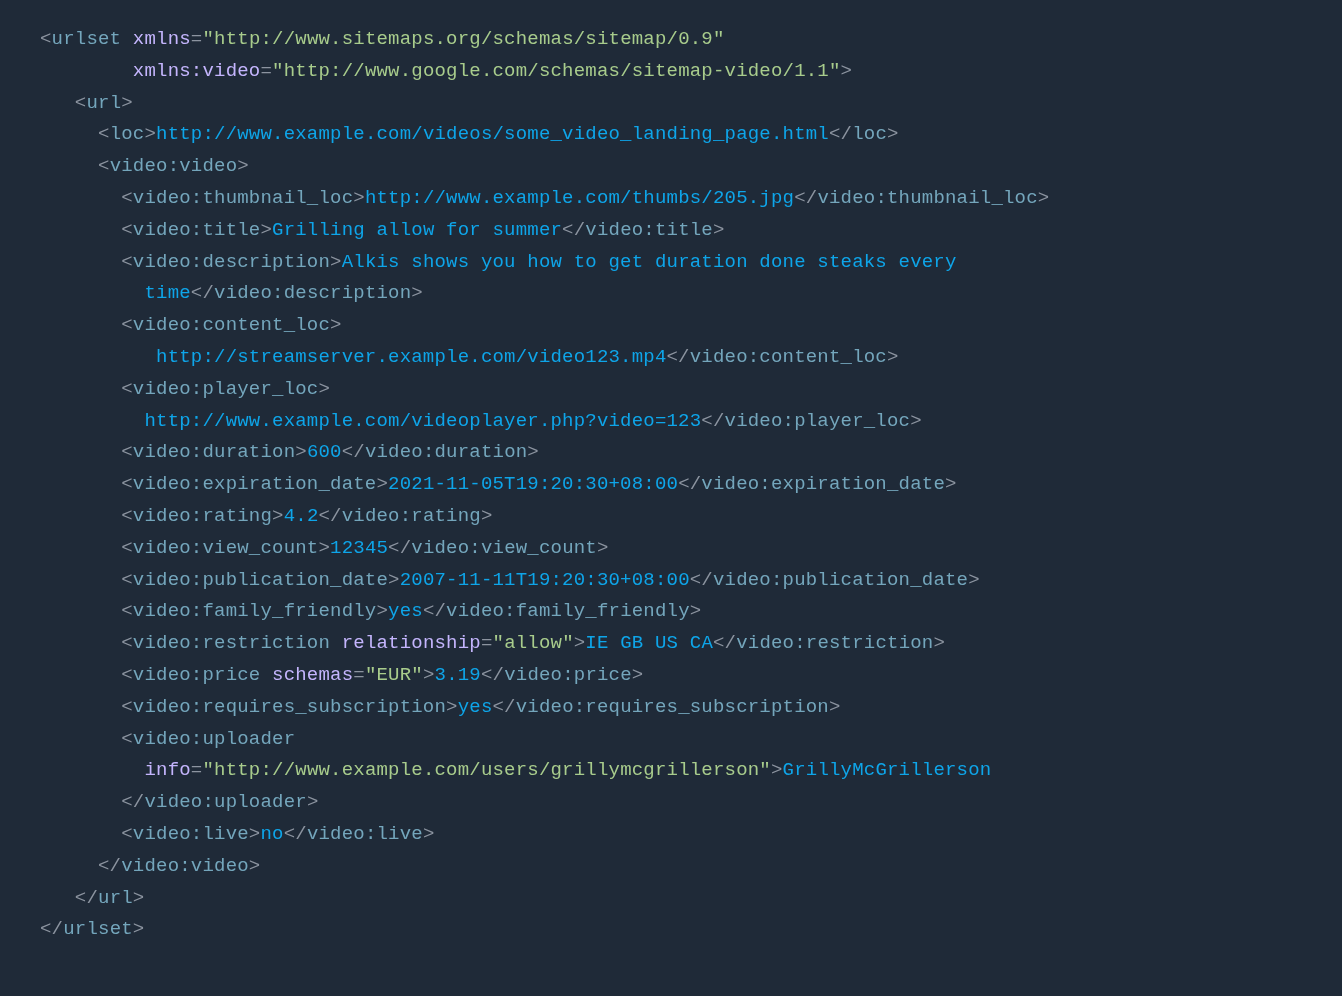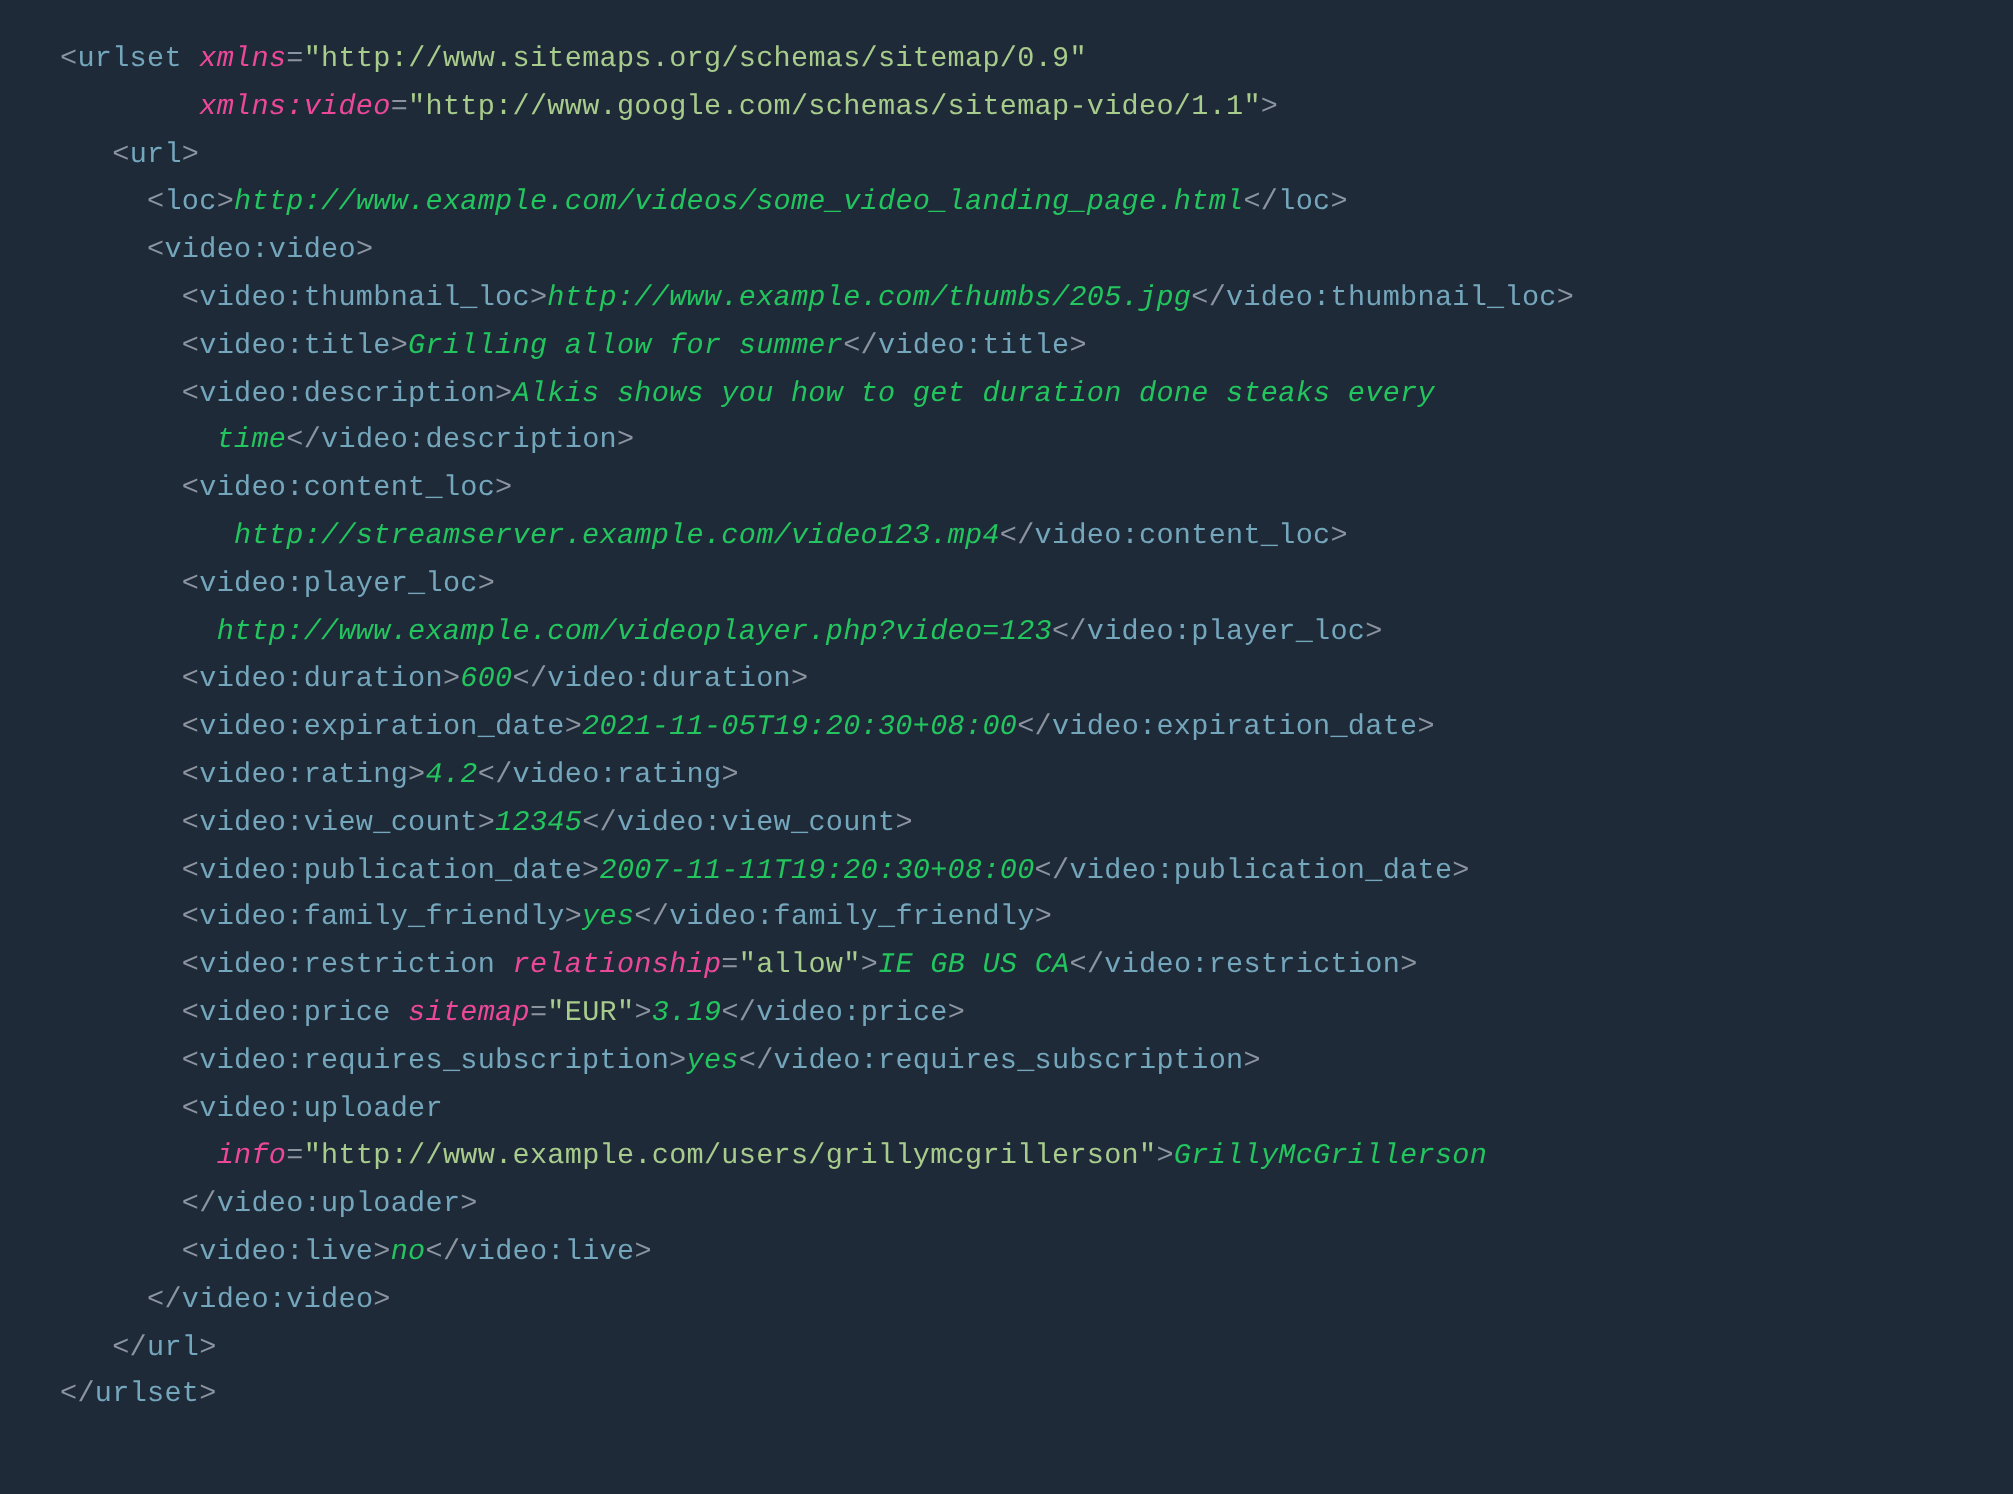--- a/index.html
+++ b/index.html
@@ -16,23 +16,23 @@
     font-family: "SFMono-Regular", Consolas, "Liberation Mono", Menlo, Courier, monospace;
     font-size: 19px;
     line-height: 31.8px;
     color: #d6dbe1;
     white-space: pre-wrap;
     word-break: break-all;
     letter-spacing: 0.2px;
   }
   .p   { color: #8c94a0; }  
   .tag { color: #74a6bc; text-align: right; }  
-  .attr{ color: #ec4899; font-style: italic; }  
+  .attr{ color: #c4b5fd; }  
   .val { color: #a8cc8c; }  
-  .txt { color: #22c55e; font-style: italic; }  
+  .txt { color: #0ea5e9; }  
 </style>
 </head>
 <body>
 
 <pre class="code"><span class="p">&lt;</span><span class="tag">urlset</span> <span class="attr">xmlns</span><span class="p">=</span><span class="val">"<span>http://www.sitemaps.org/schemas/sitemap/0.9</span>"</span>
         <span class="attr">xmlns:video</span><span class="p">=</span><span class="val">"<span>http://www.google.com/schemas/sitemap-video/1.1</span>"</span><span class="p">&gt;</span>
    <span class="p">&lt;</span><span class="tag">url</span><span class="p">&gt;</span>
      <span class="p">&lt;</span><span class="tag">loc</span><span class="p">&gt;</span><span class="txt">http://www.example.com/videos/some_video_landing_page.html</span><span class="p">&lt;/</span><span class="tag">loc</span><span class="p">&gt;</span>
      <span class="p">&lt;</span><span class="tag">video:video</span><span class="p">&gt;</span>
        <span class="p">&lt;</span><span class="tag">video:thumbnail_loc</span><span class="p">&gt;</span><span class="txt">http://www.example.com/thumbs/205.jpg</span><span class="p">&lt;/</span><span class="tag">video:thumbnail_loc</span><span class="p">&gt;</span>
@@ -43,21 +43,21 @@
           <span class="txt">http://streamserver.example.com/video123.mp4</span><span class="p">&lt;/</span><span class="tag">video:content_loc</span><span class="p">&gt;</span>
        <span class="p">&lt;</span><span class="tag">video:player_loc</span><span class="p">&gt;</span>
          <span class="txt">http://www.example.com/videoplayer.php?video=123</span><span class="p">&lt;/</span><span class="tag">video:player_loc</span><span class="p">&gt;</span>
        <span class="p">&lt;</span><span class="tag">video:duration</span><span class="p">&gt;</span><span class="txt">600</span><span class="p">&lt;/</span><span class="tag">video:duration</span><span class="p">&gt;</span>
        <span class="p">&lt;</span><span class="tag">video:expiration_date</span><span class="p">&gt;</span><span class="txt">2021-11-05T19:20:30+08:00</span><span class="p">&lt;/</span><span class="tag">video:expiration_date</span><span class="p">&gt;</span>
        <span class="p">&lt;</span><span class="tag">video:rating</span><span class="p">&gt;</span><span class="txt">4.2</span><span class="p">&lt;/</span><span class="tag">video:rating</span><span class="p">&gt;</span>
        <span class="p">&lt;</span><span class="tag">video:view_count</span><span class="p">&gt;</span><span class="txt">12345</span><span class="p">&lt;/</span><span class="tag">video:view_count</span><span class="p">&gt;</span>
        <span class="p">&lt;</span><span class="tag">video:publication_date</span><span class="p">&gt;</span><span class="txt">2007-11-11T19:20:30+08:00</span><span class="p">&lt;/</span><span class="tag">video:publication_date</span><span class="p">&gt;</span>
        <span class="p">&lt;</span><span class="tag">video:family_friendly</span><span class="p">&gt;</span><span class="txt">yes</span><span class="p">&lt;/</span><span class="tag">video:family_friendly</span><span class="p">&gt;</span>
        <span class="p">&lt;</span><span class="tag">video:restriction</span> <span class="attr">relationship</span><span class="p">=</span><span class="val">"<span>allow</span>"</span><span class="p">&gt;</span><span class="txt">IE GB US CA</span><span class="p">&lt;/</span><span class="tag">video:restriction</span><span class="p">&gt;</span>
-       <span class="p">&lt;</span><span class="tag">video:price</span> <span class="attr">sitemap</span><span class="p">=</span><span class="val">"<span>EUR</span>"</span><span class="p">&gt;</span><span class="txt">3.19</span><span class="p">&lt;/</span><span class="tag">video:price</span><span class="p">&gt;</span>
+       <span class="p">&lt;</span><span class="tag">video:price</span> <span class="attr">schemas</span><span class="p">=</span><span class="val">"<span>EUR</span>"</span><span class="p">&gt;</span><span class="txt">3.19</span><span class="p">&lt;/</span><span class="tag">video:price</span><span class="p">&gt;</span>
        <span class="p">&lt;</span><span class="tag">video:requires_subscription</span><span class="p">&gt;</span><span class="txt">yes</span><span class="p">&lt;/</span><span class="tag">video:requires_subscription</span><span class="p">&gt;</span>
        <span class="p">&lt;</span><span class="tag">video:uploader</span>
          <span class="attr">info</span><span class="p">=</span><span class="val">"<span>http://www.example.com/users/grillymcgrillerson</span>"</span><span class="p">&gt;</span><span class="txt">GrillyMcGrillerson</span>
        <span class="p">&lt;/</span><span class="tag">video:uploader</span><span class="p">&gt;</span>
        <span class="p">&lt;</span><span class="tag">video:live</span><span class="p">&gt;</span><span class="txt">no</span><span class="p">&lt;/</span><span class="tag">video:live</span><span class="p">&gt;</span>
      <span class="p">&lt;/</span><span class="tag">video:video</span><span class="p">&gt;</span>
    <span class="p">&lt;/</span><span class="tag">url</span><span class="p">&gt;</span>
 <span class="p">&lt;/</span><span class="tag">urlset</span><span class="p">&gt;</span></pre>
 
 </body></html>

